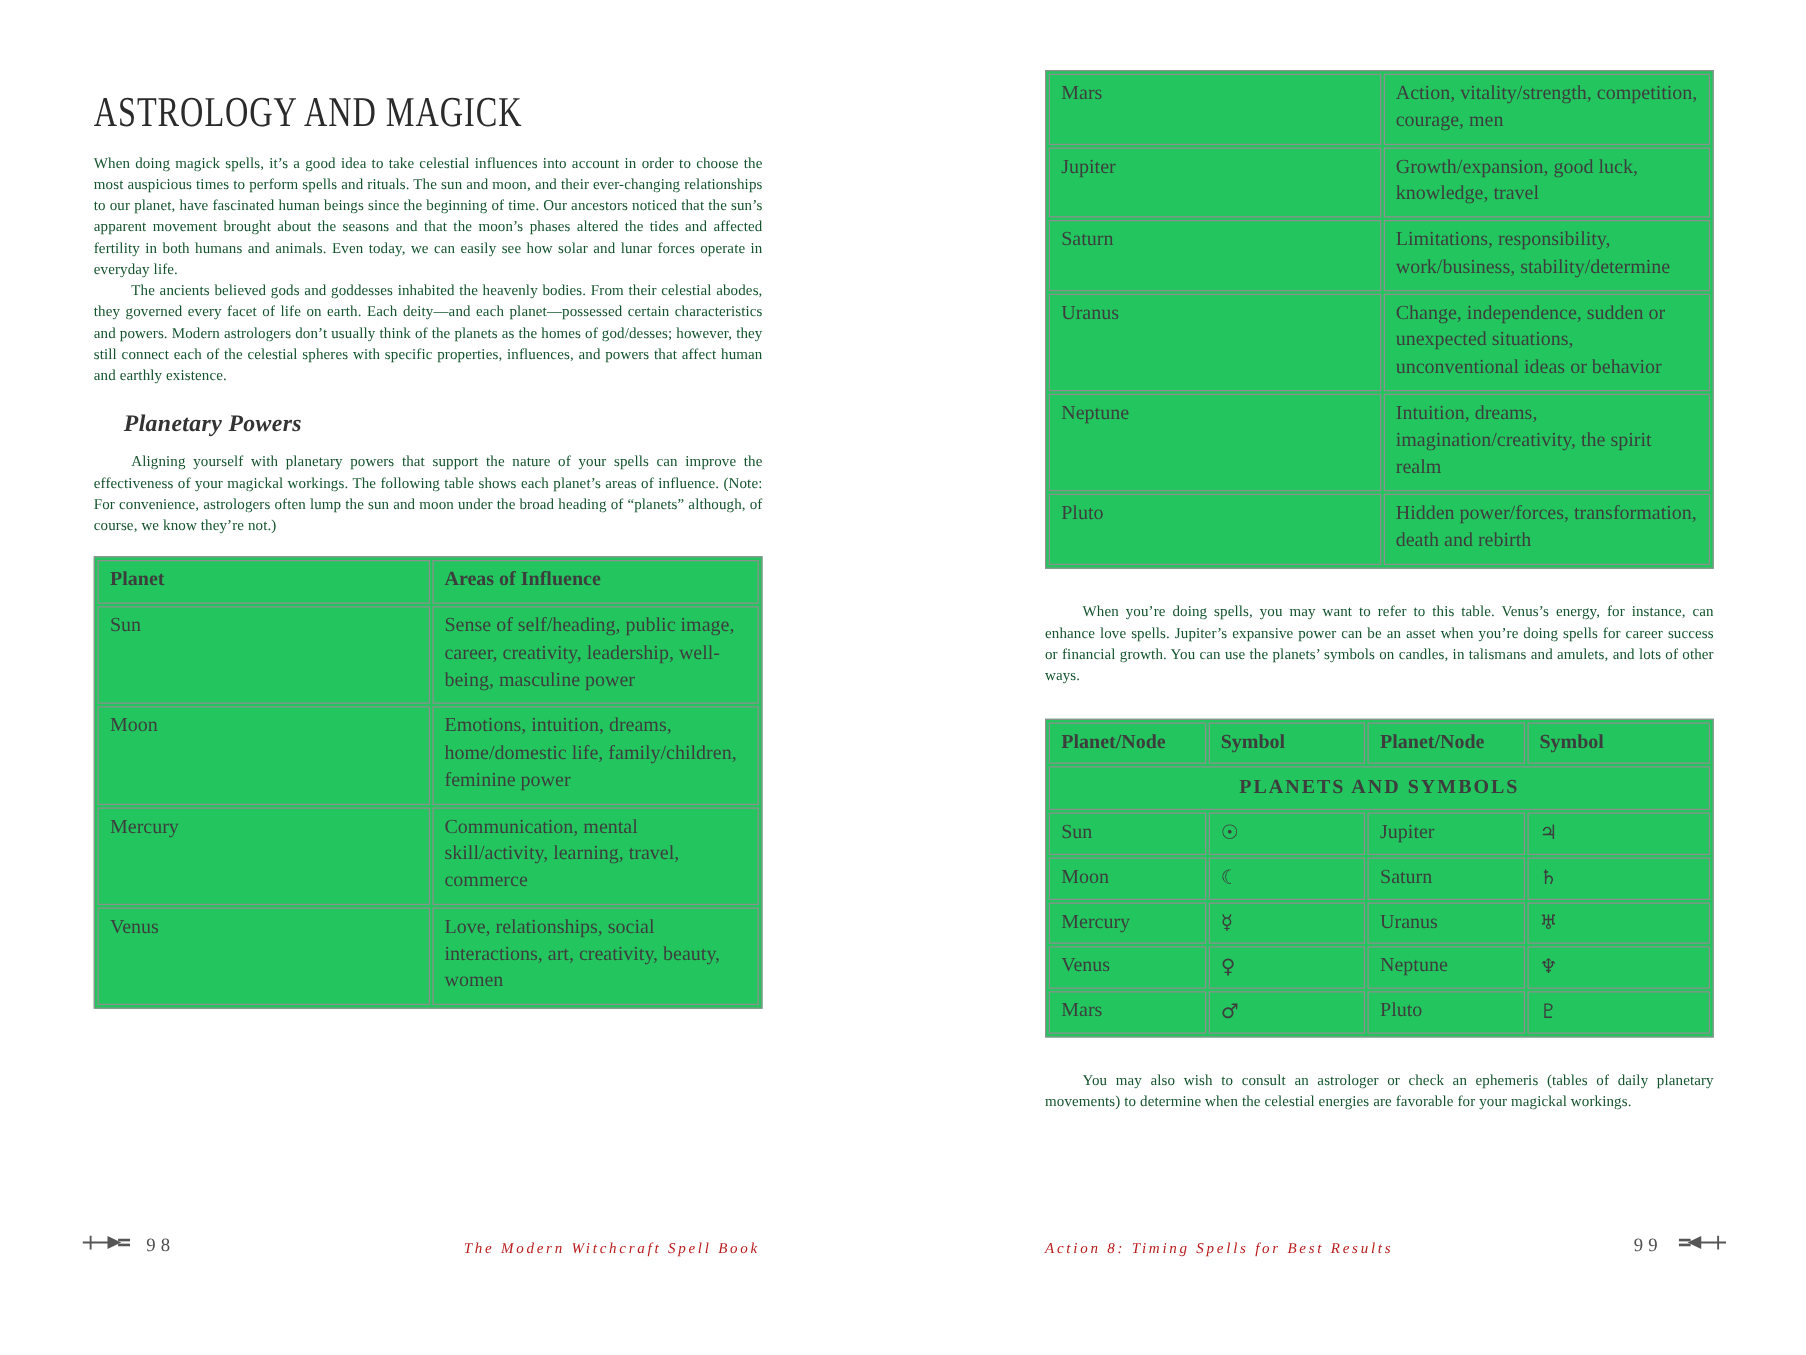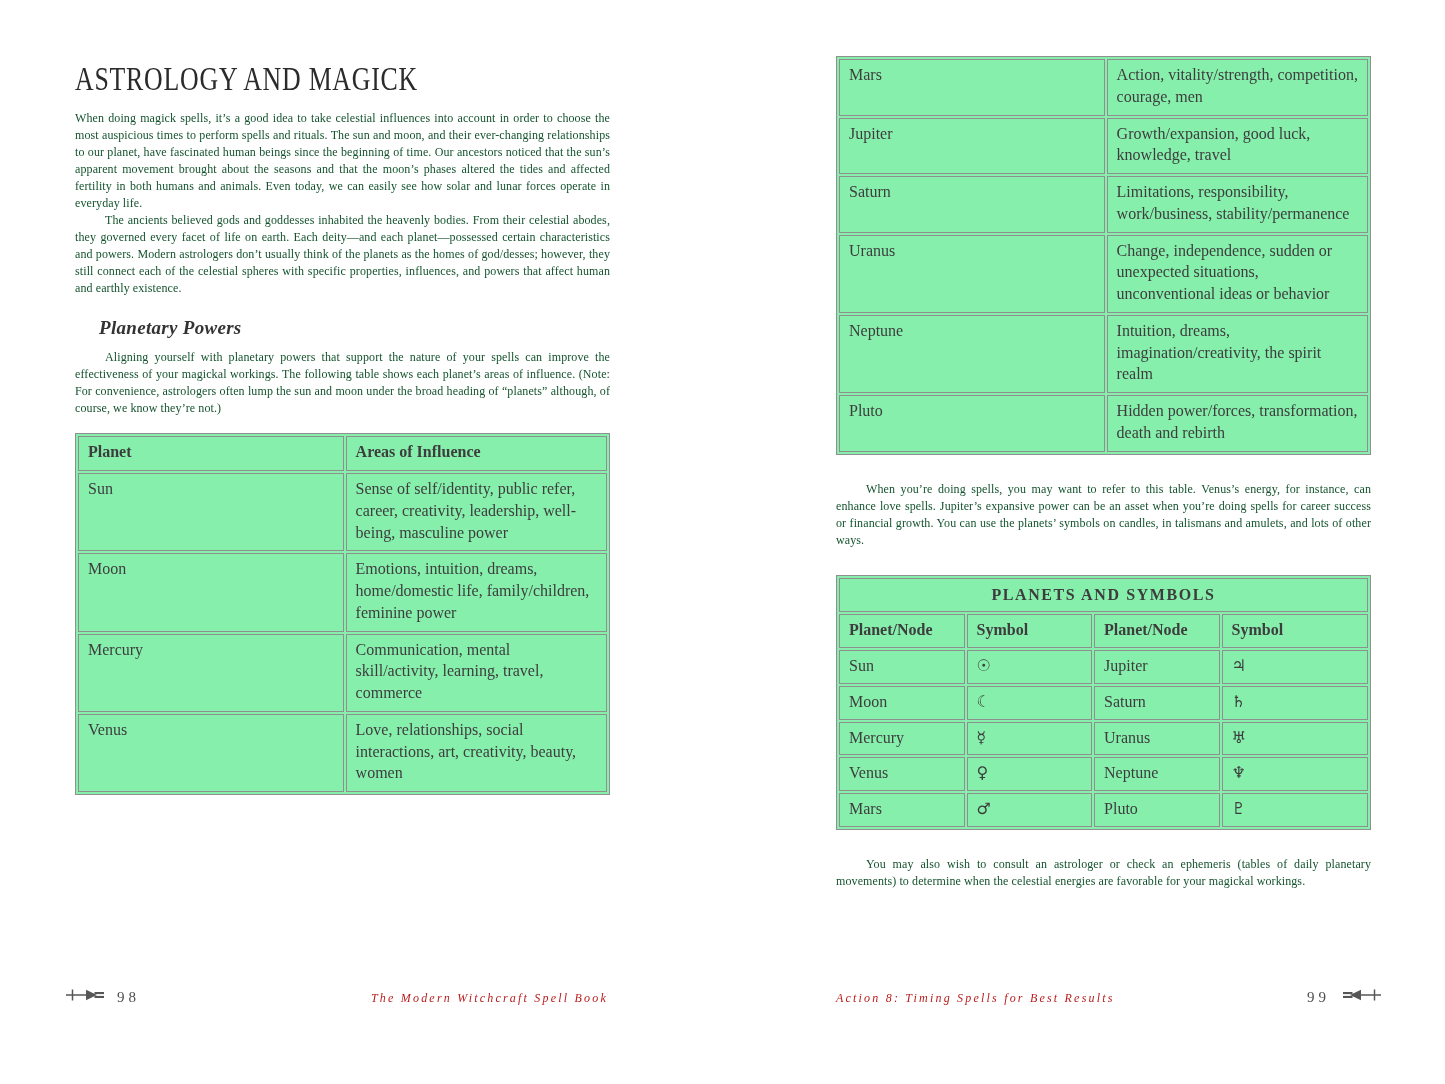--- a/index.html
+++ b/index.html
@@ -1,20 +1,20 @@
 <!DOCTYPE html>
 <html><head>
 <meta charset="utf-8">
 <style>
   * { margin:0; padding:0; box-sizing:border-box; }
   html,body { width:1445px; height:1084px; background:#ffffff; overflow:hidden; }
   body { font-family:"Liberation Serif", serif; color:#3d3d3d; position:relative; }
 
   .page { position:absolute; width:535px; }
-  .page-left  { left:75px;  top:60px;font-family:Liberation Serif, serif; }
+  .page-left  { left:75px;  top:72px;font-family:Liberation Serif, serif; }
   .page-right { left:836px; top:56px; }
 
   .chapter-title {
     font-size:34px; font-weight:400; color:#2b2b2b; letter-spacing:1px;
     transform:scaleX(0.76); transform-origin:0 50%; white-space:nowrap;
     margin:0 0 12px 0;
   }
 
   p.body-text {
     font-size:12px; line-height:1.42; text-align:justify;
@@ -22,21 +22,21 @@
   }
   p.indent { text-indent:30px; }
 
   .sub-heading {
     font-style:italic; font-weight:bold; font-size:19px; color:#333;
     margin:20px 0 10px 24px; letter-spacing:0.3px;
   }
 
   table.book-table {
     width:100%; border-collapse:separate; border-spacing:2px;
-    border:1px solid #8f8f8f; background:#86efac;
+    border:1px solid #8f8f8f; background:#22c55e;
   }
   table.book-table th, table.book-table td {
     border:1px solid #8f8f8f; padding:4px 9px 7px 9px;
     font-size:16px; line-height:1.36; vertical-align:top; text-align:left;
     color:#3d3d3d;
   }
   table.book-table th { font-weight:bold; }
   .col-planet { width:50.4%; }
 
   table.symbols-table td, table.symbols-table th { padding:4px 9px 6px 9px; }
@@ -78,21 +78,21 @@
   <p class="body-text indent">Aligning yourself with planetary powers that support the nature of your spells can improve the effectiveness of your magickal workings. The following table shows each planet’s areas of influence. (Note: For convenience, astrologers often lump the sun and moon under the broad heading of “planets” although, of course, we know they’re not.)</p>
 
   <table class="book-table mt-table">
     <tbody>
       <tr>
         <th class="col-planet">Planet</th>
         <th>Areas of Influence</th>
       </tr>
       <tr>
         <td>Sun</td>
-        <td>Sense of self/identity, public refer, career, creativity, leadership, well-being, masculine power</td>
+        <td>Sense of self/heading, public image, career, creativity, leadership, well-being, masculine power</td>
       </tr>
       <tr>
         <td>Moon</td>
         <td>Emotions, intuition, dreams, home/domestic life, family/children, feminine power</td>
       </tr>
       <tr>
         <td>Mercury</td>
         <td>Communication, mental skill/activity, learning, travel, commerce</td>
       </tr>
       <tr>
@@ -109,49 +109,49 @@
       <tr>
         <td class="col-planet">Mars</td>
         <td>Action, vitality/strength, competition, courage, men</td>
       </tr>
       <tr>
         <td>Jupiter</td>
         <td>Growth/expansion, good luck, knowledge, travel</td>
       </tr>
       <tr>
         <td>Saturn</td>
-        <td>Limitations, responsibility, work/business, stability/permanence</td>
+        <td>Limitations, responsibility, work/business, stability/determine</td>
       </tr>
       <tr>
         <td>Uranus</td>
         <td>Change, independence, sudden or unexpected situations, unconventional ideas or behavior</td>
       </tr>
       <tr>
         <td>Neptune</td>
         <td>Intuition, dreams, imagination/creativity, the spirit realm</td>
       </tr>
       <tr>
         <td>Pluto</td>
         <td>Hidden power/forces, transformation, death and rebirth</td>
       </tr>
     </tbody>
   </table>
 
   <p class="body-text indent" style="margin-top:26px">When you’re doing spells, you may want to refer to this table. Venus’s energy, for instance, can enhance love spells. Jupiter’s expansive power can be an asset when you’re doing spells for career success or financial growth. You can use the planets’ symbols on candles, in talismans and amulets, and lots of other ways.</p>
 
   <table class="book-table symbols-table" style="margin-top:26px">
     <tbody>
-      <tr>
-        <td class="sym-title" colspan="4">PLANETS AND SYMBOLS</td>
-      </tr>
       <tr>
         <th class="sym-c1">Planet/Node</th>
         <th class="sym-c2">Symbol</th>
         <th class="sym-c3">Planet/Node</th>
         <th class="sym-c4">Symbol</th>
+      </tr>
+      <tr>
+        <td class="sym-title" colspan="4">PLANETS AND SYMBOLS</td>
       </tr>
       <tr>
         <td>Sun</td>
         <td class="glyph">☉</td>
         <td>Jupiter</td>
         <td class="glyph">♃</td>
       </tr>
       <tr>
         <td>Moon</td>
         <td class="glyph">☾</td>

